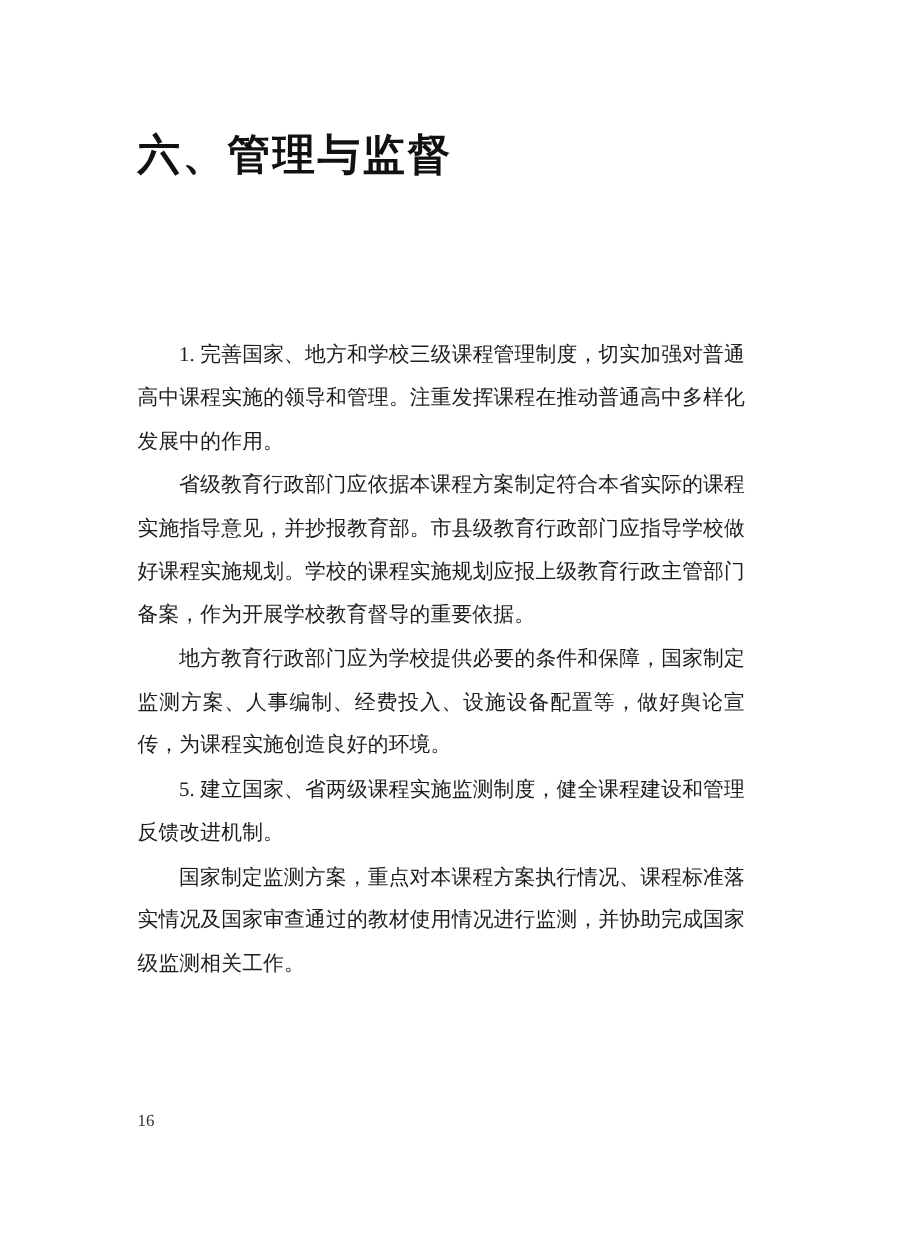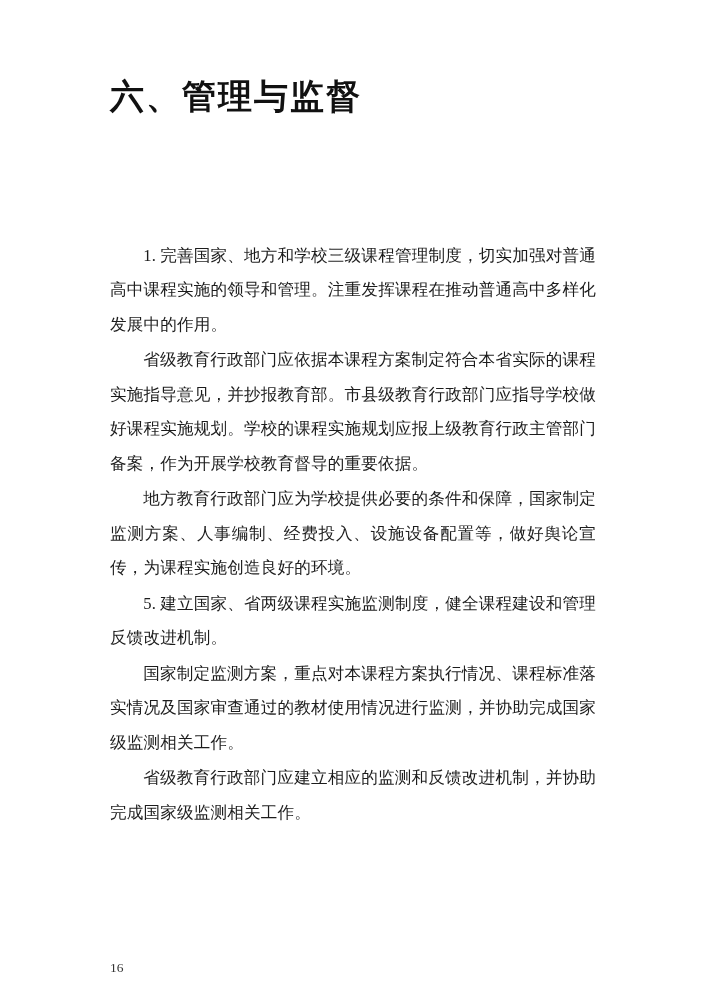--- a/index.html
+++ b/index.html
@@ -23,56 +23,55 @@
     top: 0;
     width: 486px;
   }
   .doc-title {
     font-family: "DejaVu Serif", "Liberation Serif", serif;
     font-weight: bold;
     font-size: 34px;
     letter-spacing: 2px;
     color: #111111;
     margin: 0;
-    padding-top: 76px;
+    padding-top: 104px;
     line-height: 1.2;
   }
   .body-block {
     margin-top: 122px;
   }
   p.para {
     margin: 0 0 1px 0;
     font-size: 16.6px;
     line-height: 34.5px;
     text-align: justify;
     text-justify: inter-ideograph;
     letter-spacing: 0.15px;
     color: #1c1c1c;
   }
   p.indent {
     text-indent: 2em;
   }
   .page-number {
     position: absolute;
     left: 110px;
-    top: 960px;
+    top: 889px;
     font-size: 13.5px;
     font-family: "Liberation Serif", serif;
     color: #333333;
   }
 </style>
 </head>
 <body>
 
 <div class="page">
   <div class="content">
     <h1 class="doc-title">六、管理与监督</h1>
     <div class="body-block">
       <p class="para indent">1. 完善国家、地方和学校三级课程管理制度，切实加强对普通高中课程实施的领导和管理。注重发挥课程在推动普通高中多样化发展中的作用。</p>
       <p class="para indent">省级教育行政部门应依据本课程方案制定符合本省实际的课程实施指导意见，并抄报教育部。市县级教育行政部门应指导学校做好课程实施规划。学校的课程实施规划应报上级教育行政主管部门备案，作为开展学校教育督导的重要依据。</p>
       <p class="para indent">地方教育行政部门应为学校提供必要的条件和保障，国家制定监测方案、人事编制、经费投入、设施设备配置等，做好舆论宣传，为课程实施创造良好的环境。</p>
       <p class="para indent">5. 建立国家、省两级课程实施监测制度，健全课程建设和管理反馈改进机制。</p>
       <p class="para indent">国家制定监测方案，重点对本课程方案执行情况、课程标准落实情况及国家审查通过的教材使用情况进行监测，并协助完成国家级监测相关工作。</p>
-      <p class="para indent">省级教育行政部门应建立相应的监测和反馈改进机制，并协助完成国家级监测相关工作。</p>
     </div>
   </div>
   <div class="page-number">16</div>
 </div>
 
 </body></html>

